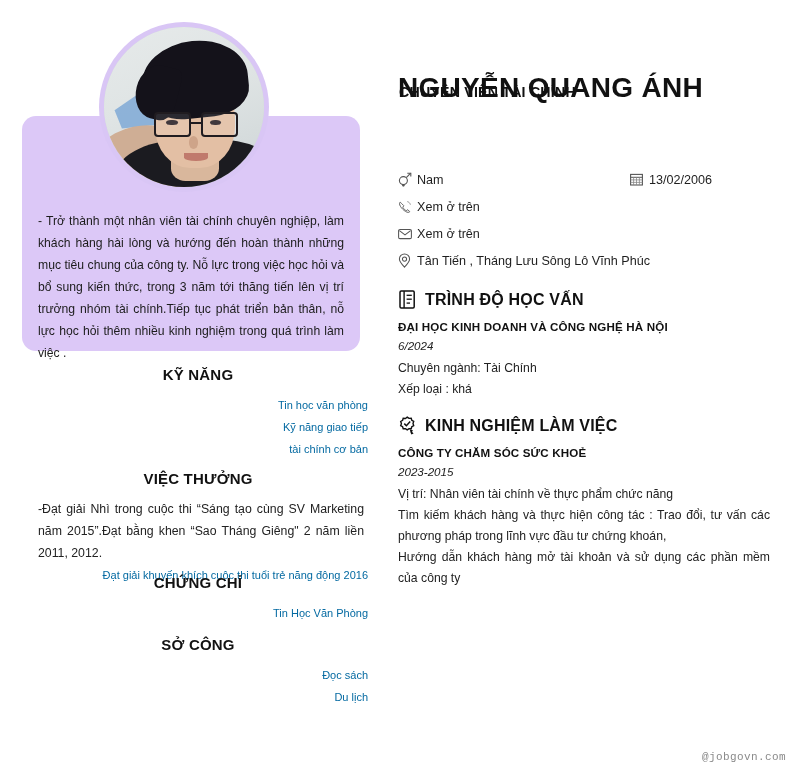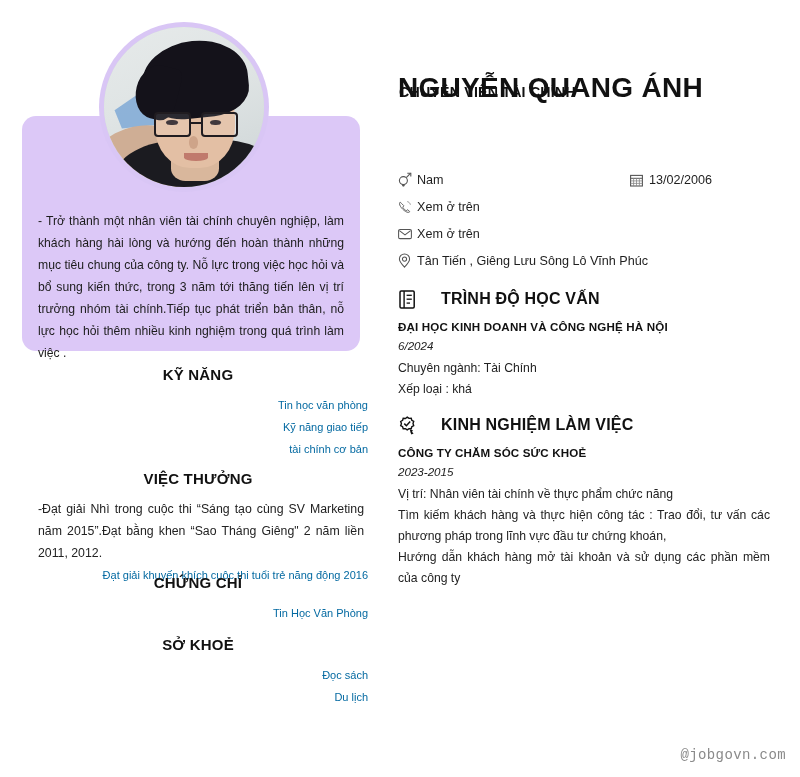--- a/index.html
+++ b/index.html
@@ -260,32 +260,32 @@
     align-items: center;
     justify-content: flex-start;
     color: #555;
   }
 
   .contact-row.split {
     display: flex;
     align-items: center;
   }
   .contact-col-a { display: flex; align-items: center; width: 196px; }
-  .contact-col-b { display: flex; align-items: flex-end; padding-left: 36px; }
+  .contact-col-b { display: flex; align-items: flex-start; padding-left: 36px; }
 
   .rsection {
     position: absolute;
     left: 0;
     width: 372px;
   }
 
   .rsection-head {
     display: flex;
-    align-items: flex-start;
-    gap: 24px;
+    align-items: center;
+    gap: 8px;
     margin-bottom: 11px;
   }
 
   .rsection-head .hico {
     width: 19px; height: 19px;
     display: flex; align-items: center; justify-content: center;
     color: #111;
   }
 
   .rsection-title {
@@ -318,21 +318,21 @@
 
   .entry-line.just {
     text-align: justify;
   }
 
   .watermark {
     position: absolute;
     right: 14px;
     bottom: 14px;
     font-family: "Liberation Mono", monospace;
-    font-size: 14px;
+    font-size: 11px;
     color: #8a8a8a;
     letter-spacing: .4px;
   }
 
   svg { display: block; }
 </style>
 </head>
 <body>
 
 <div class="page">
@@ -377,21 +377,21 @@
       <div class="ltext-just">-Đạt giải Nhì trong cuộc thi “Sáng tạo cùng SV Marketing năm 2015”.Đạt bằng khen “Sao Tháng Giêng" 2 năm liền 2011, 2012.</div>
       <div class="litem">Đạt giải khuyến khích cuộc thi tuổi trẻ năng động 2016</div>
     </div>
 
     <div class="lsection" style="top:574px">
       <div class="lsection-title">CHỨNG CHỈ</div>
       <div class="litem">Tin Học Văn Phòng</div>
     </div>
 
     <div class="lsection" style="top:636px">
-      <div class="lsection-title">SỞ KHOẺ</div>
+      <div class="lsection-title">SỞ CÔNG</div>
       <div class="litem">Đọc sách</div>
       <div class="litem">Du lịch</div>
     </div>
 
   </div>
 
   <div class="right-col">
 
     <div class="name">NGUYỄN QUANG ÁNH</div>
     <div class="job-title">CHUYÊN VIÊN TÀI CHÍNH</div>
@@ -447,21 +447,21 @@
         <span>Xem ở trên</span>
       </div>
 
       <div class="contact-row">
         <span class="ic">
           <svg width="13" height="15" viewBox="0 0 13 15">
             <path d="M6.5 14.2C6.5 14.2 11.6 8.9 11.6 6.1A5.1 5.1 0 0 0 1.4 6.1C1.4 8.9 6.5 14.2 6.5 14.2Z" fill="none" stroke="#555" stroke-width="1.05"></path>
             <circle cx="6.5" cy="6.1" r="2.1" fill="none" stroke="#555" stroke-width="1.05"></circle>
           </svg>
         </span>
-        <span>Tân Tiến , Giêng Lưu Sông Lô Vĩnh Phúc</span>
+        <span>Tân Tiến , Tháng Lưu Sông Lô Vĩnh Phúc</span>
       </div>
 
     </div>
 
     <div class="rsection" style="top:290px">
       <div class="rsection-head">
         <span class="hico">
           <svg width="17" height="19" viewBox="0 0 17 19">
             <rect x="1" y="1" width="14.2" height="17" rx="1.2" fill="none" stroke="#111" stroke-width="1.5"></rect>
             <line x1="5.1" y1="1" x2="5.1" y2="18" stroke="#111" stroke-width="1.4"></line>

